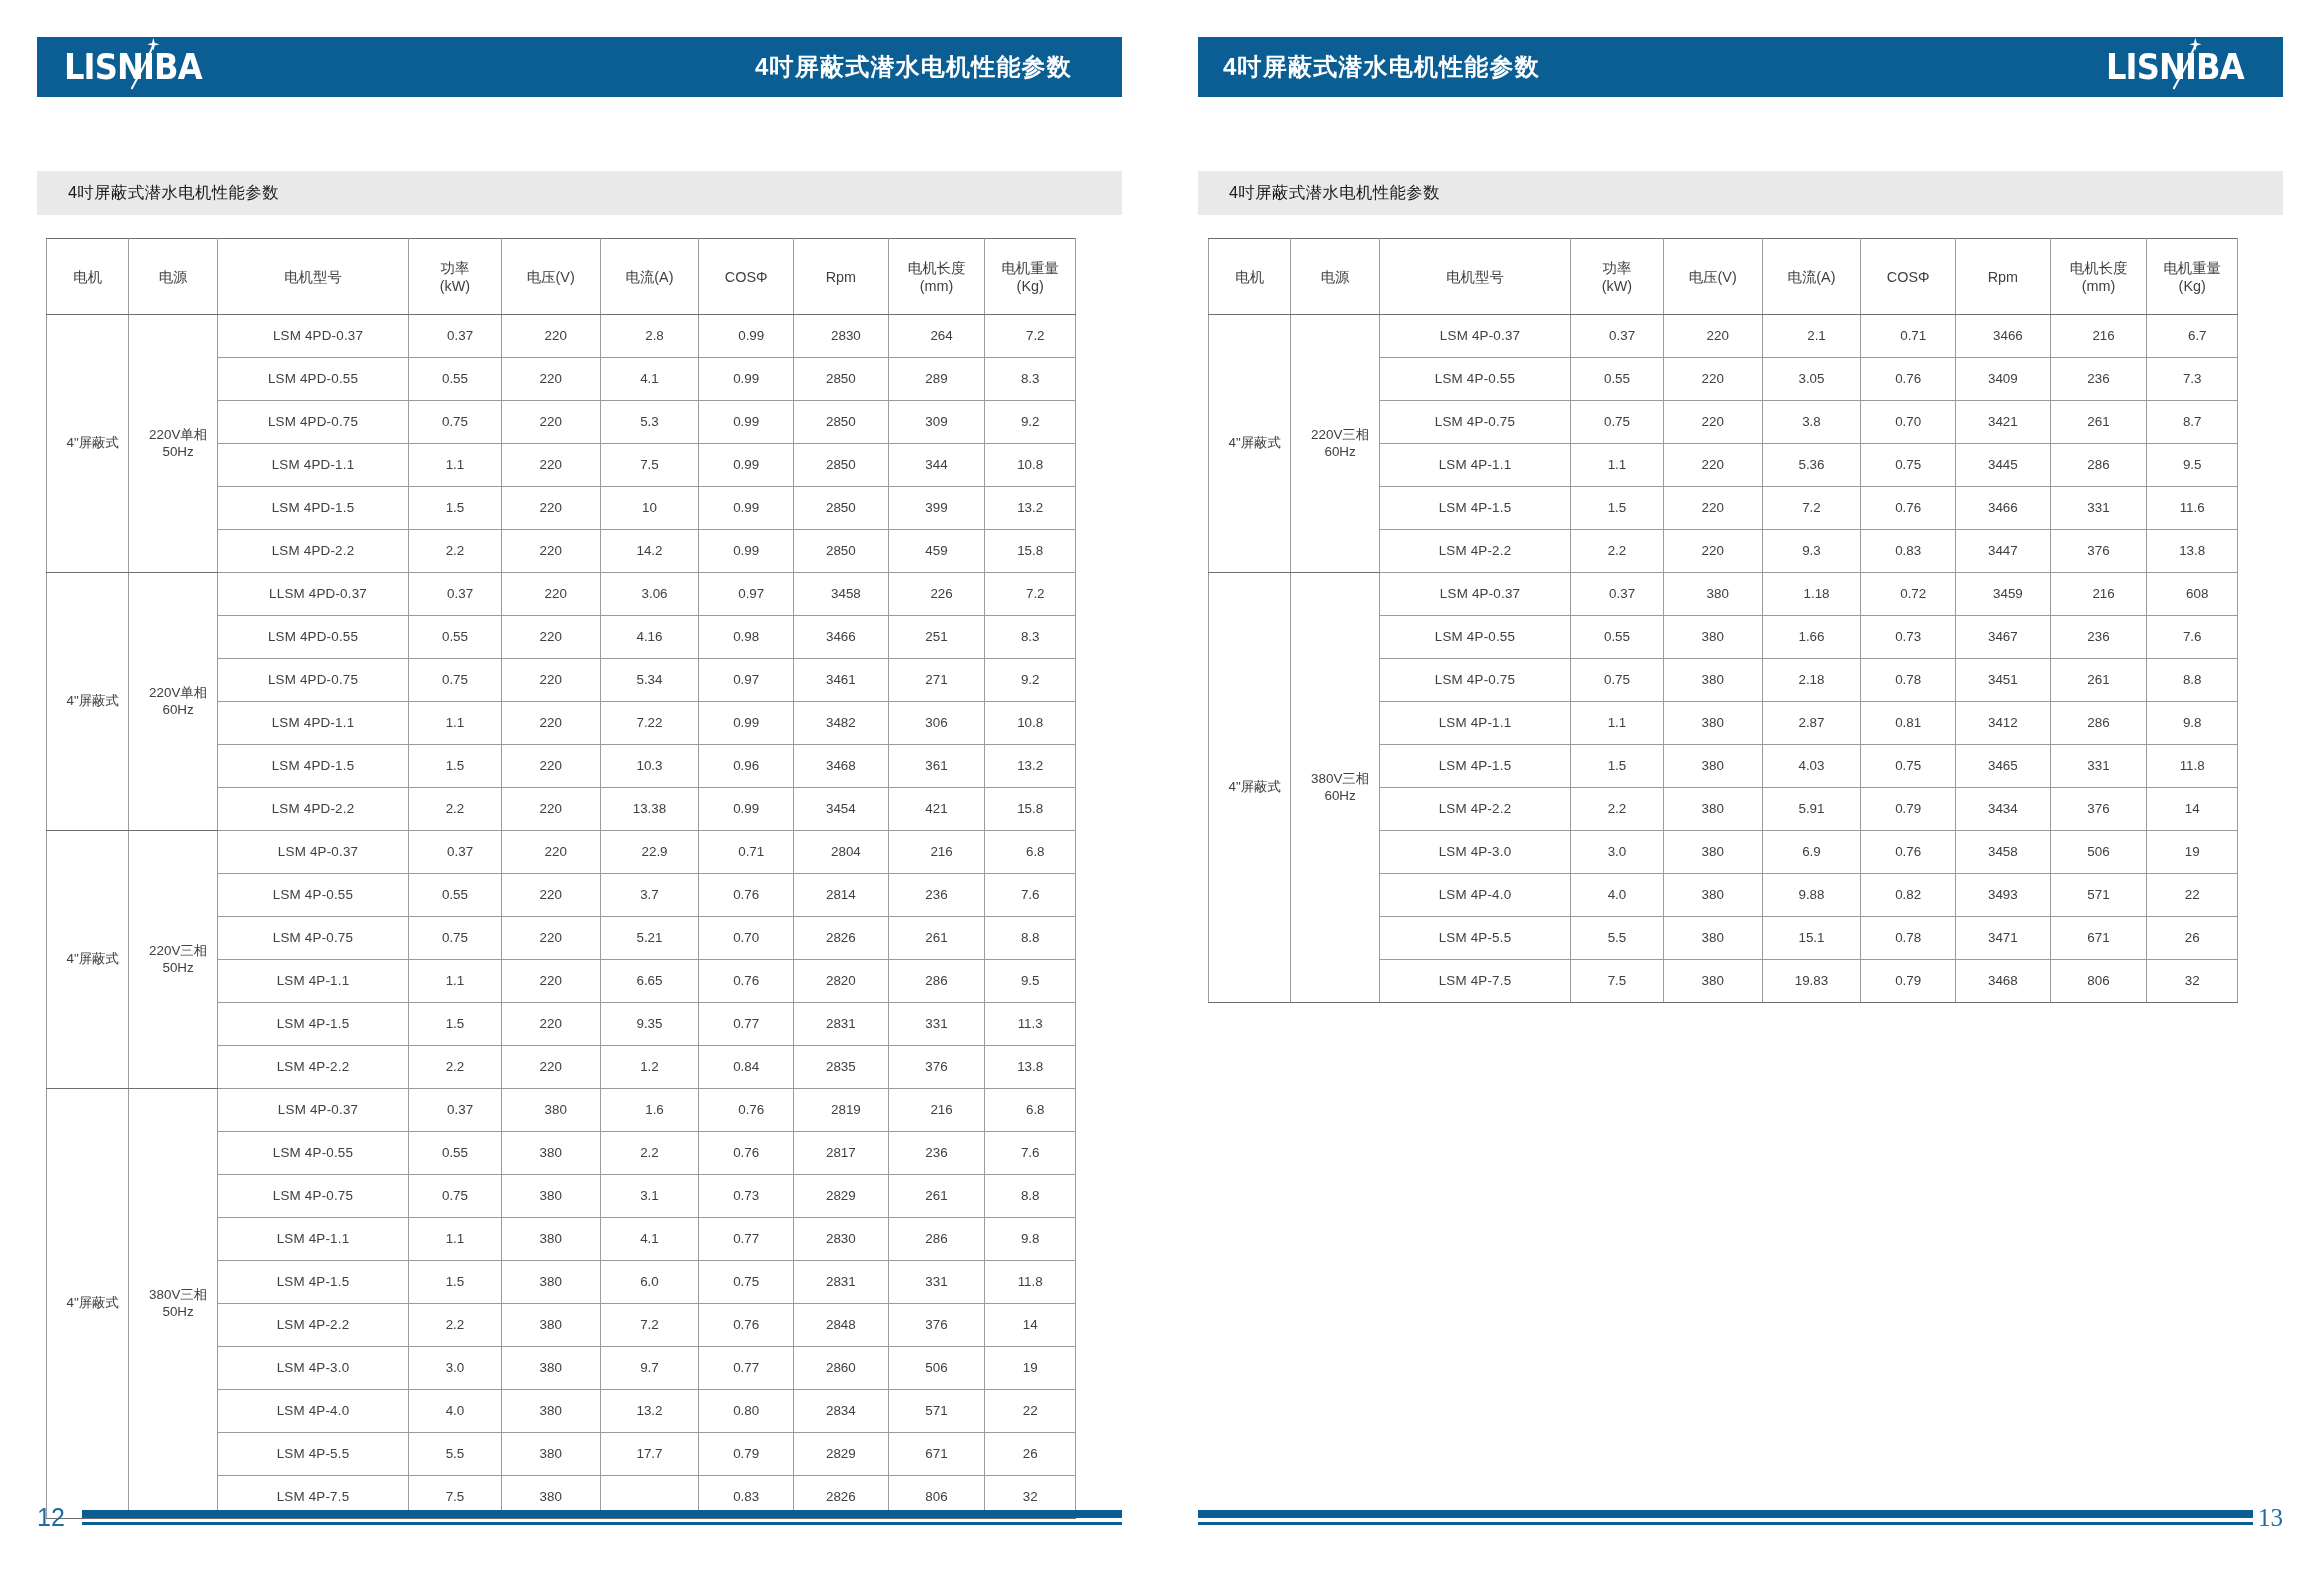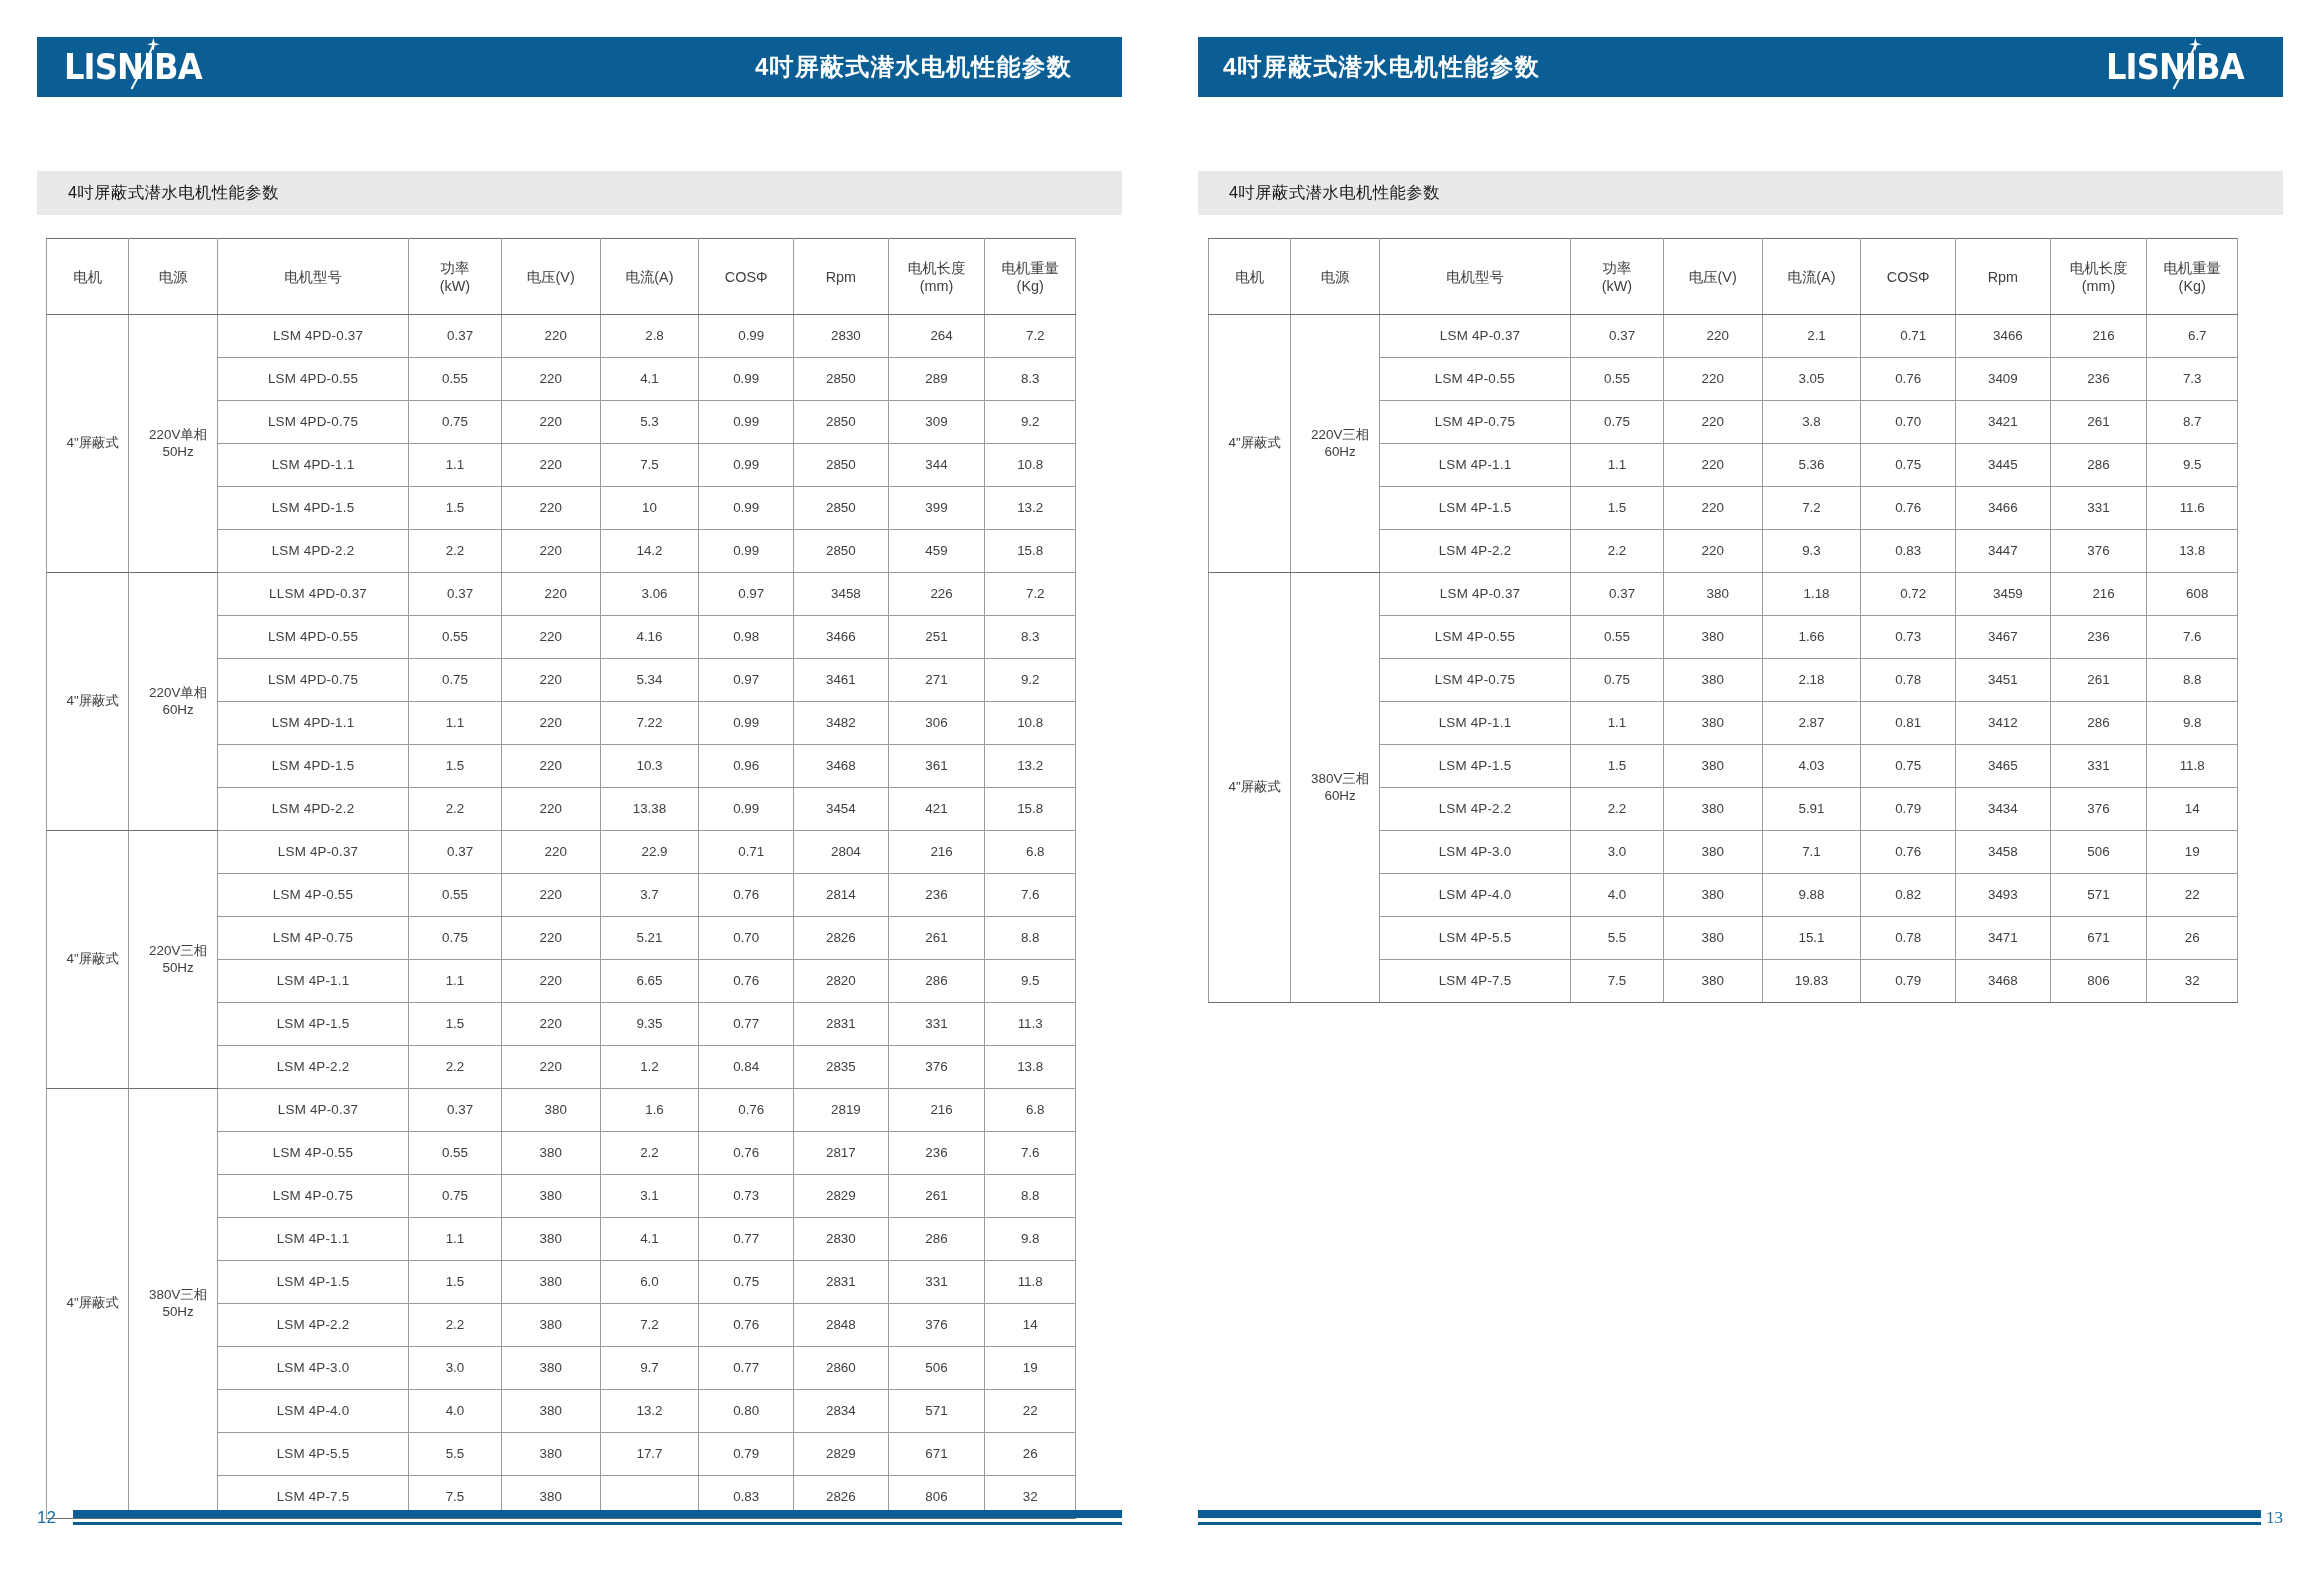--- a/index.html
+++ b/index.html
@@ -138,21 +138,21 @@
   
   .footer{
     position:absolute;
     bottom:52px;
     height:29px;
     display:flex;align-items:center;
   }
   .page-left .footer{left:37px;right:38px;}
   .page-right .footer{left:38px;right:37px;}
   .page-num{
-    font-size:17px;color:#1d6ea0;font-weight:400;
+    font-size:25px;color:#1d6ea0;font-weight:400;
     font-family:"Liberation Sans",sans-serif;
   }
   .footer-rules{flex:1;display:flex;flex-direction:column;gap:3.8px;}
   .rule-thick{height:8.6px;background:#0a5e94;}
   .rule-thin{height:2.9px;background:#0a5e94;}
   .page-left .footer .page-num{margin-right:17.3px;}
   .page-right .footer .page-num{margin-left:5px;font-family:Liberation Serif, serif;}
 </style>
 </head>
 <body>
@@ -737,21 +737,21 @@
               <td>5.91</td>
               <td>0.79</td>
               <td>3434</td>
               <td>376</td>
               <td>14</td>
             </tr>
             <tr>
               <td class="cell-model">LSM 4P-3.0</td>
               <td>3.0</td>
               <td>380</td>
-              <td>7.1</td>
+              <td>6.9</td>
               <td>0.76</td>
               <td>3458</td>
               <td>506</td>
               <td>19</td>
             </tr>
             <tr>
               <td class="cell-model">LSM 4P-4.0</td>
               <td>4.0</td>
               <td>380</td>
               <td>9.88</td>

